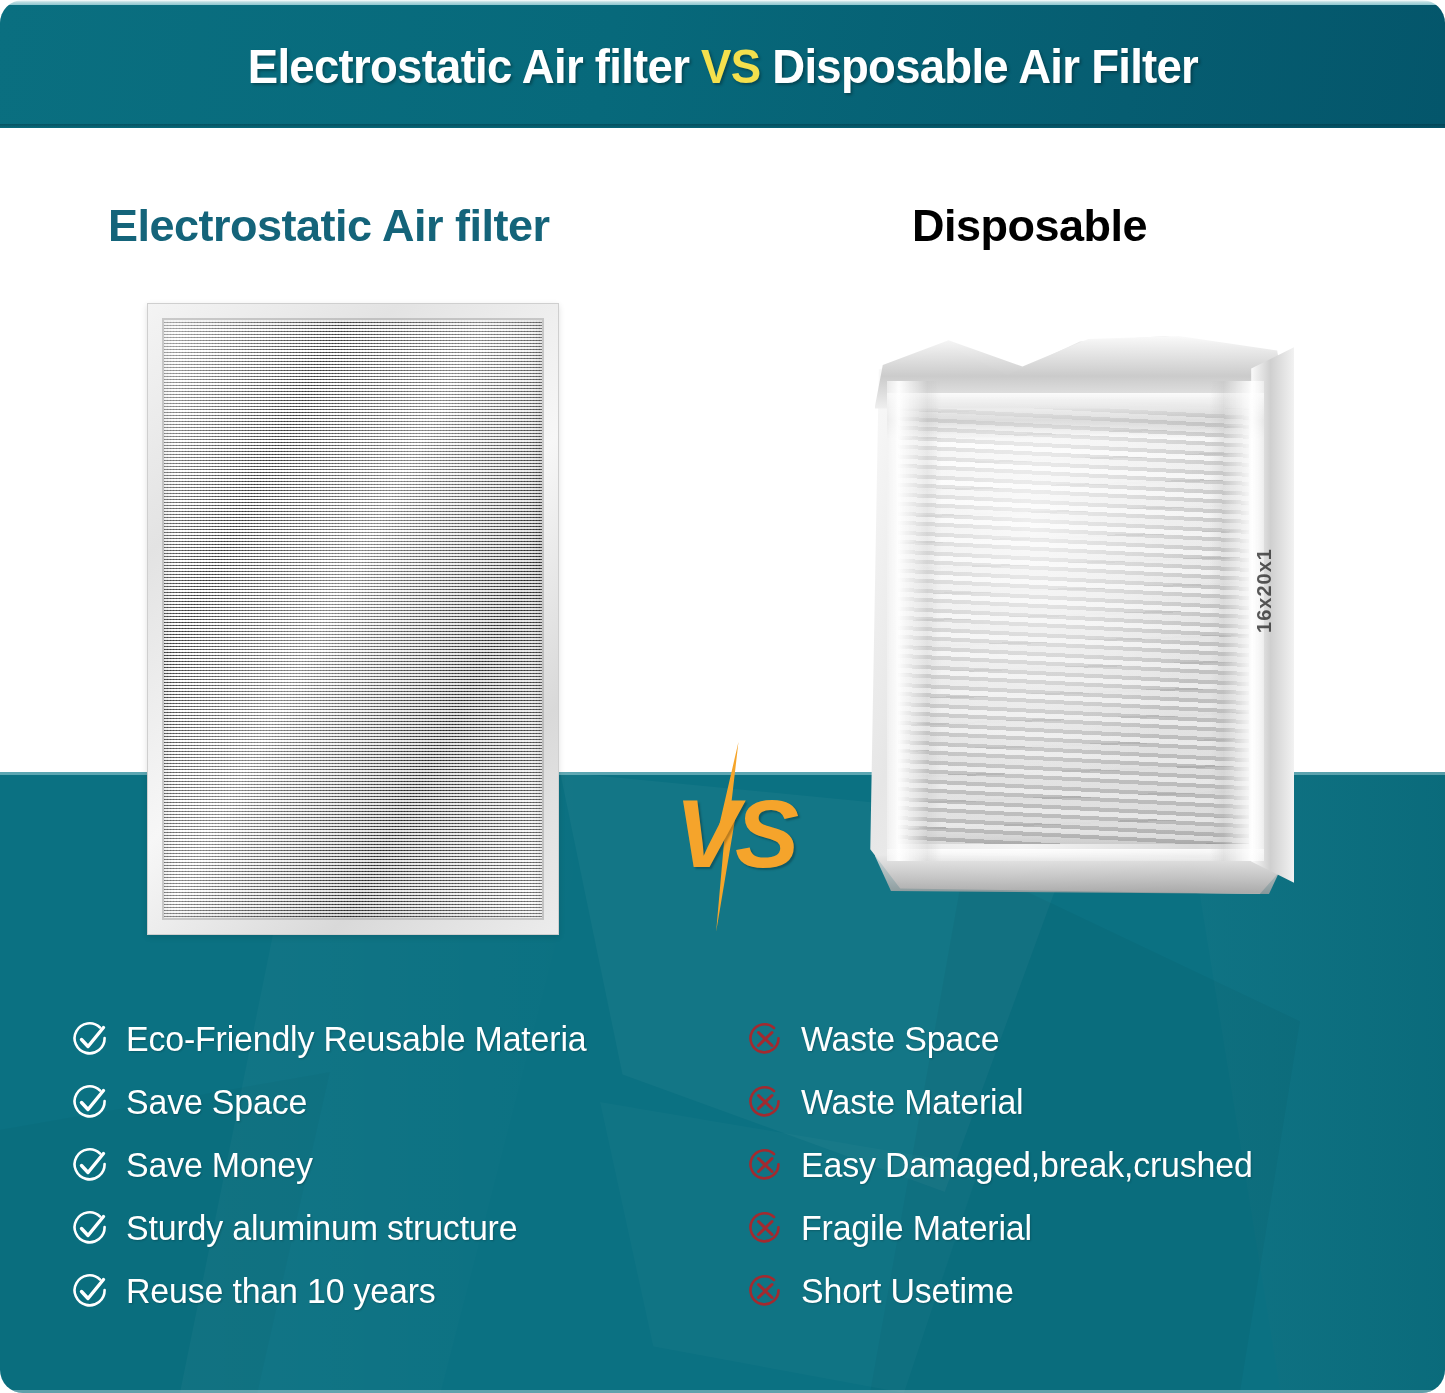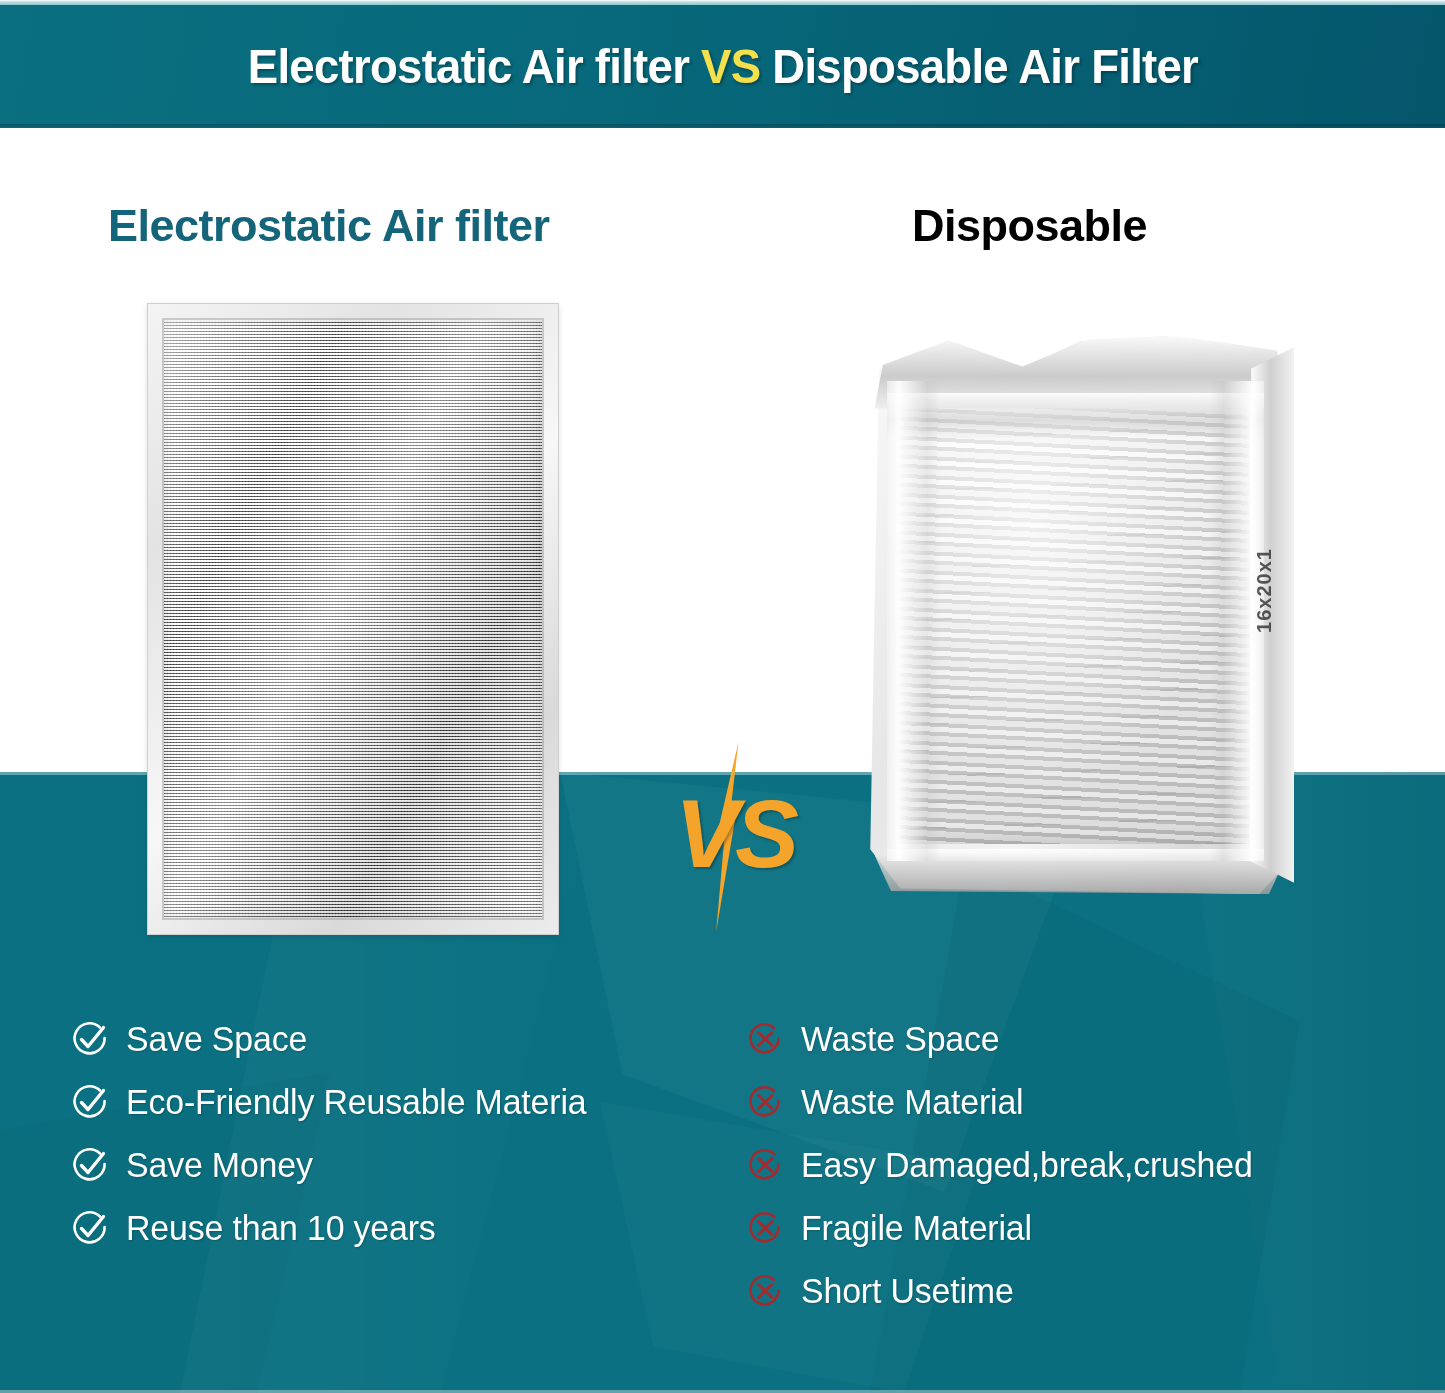--- a/index.html
+++ b/index.html
@@ -11,20 +11,21 @@
     font-family: "Liberation Sans", sans-serif;
     -webkit-font-smoothing: antialiased;
   }
 
   #page {
     position: relative;
     width: 1445px;
     height: 1393px;
     overflow: hidden;
     background: #ffffff;
+    border-radius: 23px;
   }
 
   
   .top-strip {
     position: absolute;
     left: 0; top: 0;
     width: 1445px;
     height: 5px;
     background: linear-gradient(to bottom, #ffffff 0%, #bcdde2 40%, #8fc6cf 100%);
   }
@@ -389,51 +390,60 @@
 
   <div class="list pros">
 
     <div class="list-row">
       <span class="icon-wrap">
         <svg class="icon" width="40" height="40" viewBox="0 0 40 40">
           <path d="M30 8.5 A15 15 0 1 0 34.6 19" fill="none" stroke="#ffffff" stroke-width="2.6" stroke-linecap="round"></path>
           <path d="M11.5 20.5 L18 27.5 L33.5 8.5" fill="none" stroke="#ffffff" stroke-width="3.4" stroke-linecap="round" stroke-linejoin="round"></path>
         </svg>
       </span>
-      <span class="row-label">Save Space</span>
+      <span class="row-label">Eco-Friendly Reusable Materia</span>
     </div>
 
     <div class="list-row">
       <span class="icon-wrap">
         <svg class="icon" width="40" height="40" viewBox="0 0 40 40">
           <path d="M30 8.5 A15 15 0 1 0 34.6 19" fill="none" stroke="#ffffff" stroke-width="2.6" stroke-linecap="round"></path>
           <path d="M11.5 20.5 L18 27.5 L33.5 8.5" fill="none" stroke="#ffffff" stroke-width="3.4" stroke-linecap="round" stroke-linejoin="round"></path>
         </svg>
       </span>
-      <span class="row-label">Eco-Friendly Reusable Materia</span>
+      <span class="row-label">Save Space</span>
     </div>
 
     <div class="list-row">
       <span class="icon-wrap">
         <svg class="icon" width="40" height="40" viewBox="0 0 40 40">
           <path d="M30 8.5 A15 15 0 1 0 34.6 19" fill="none" stroke="#ffffff" stroke-width="2.6" stroke-linecap="round"></path>
           <path d="M11.5 20.5 L18 27.5 L33.5 8.5" fill="none" stroke="#ffffff" stroke-width="3.4" stroke-linecap="round" stroke-linejoin="round"></path>
         </svg>
       </span>
       <span class="row-label">Save Money</span>
     </div>
 
-
     <div class="list-row">
       <span class="icon-wrap">
         <svg class="icon" width="40" height="40" viewBox="0 0 40 40">
           <path d="M30 8.5 A15 15 0 1 0 34.6 19" fill="none" stroke="#ffffff" stroke-width="2.6" stroke-linecap="round"></path>
           <path d="M11.5 20.5 L18 27.5 L33.5 8.5" fill="none" stroke="#ffffff" stroke-width="3.4" stroke-linecap="round" stroke-linejoin="round"></path>
         </svg>
       </span>
+      <span class="row-label">Sturdy aluminum structure</span>
+    </div>
+
+    <div class="list-row">
+      <span class="icon-wrap">
+        <svg class="icon" width="40" height="40" viewBox="0 0 40 40">
+          <path d="M30 8.5 A15 15 0 1 0 34.6 19" fill="none" stroke="#ffffff" stroke-width="2.6" stroke-linecap="round"></path>
+          <path d="M11.5 20.5 L18 27.5 L33.5 8.5" fill="none" stroke="#ffffff" stroke-width="3.4" stroke-linecap="round" stroke-linejoin="round"></path>
+        </svg>
+      </span>
       <span class="row-label">Reuse than 10 years</span>
     </div>
 
   </div>
 
   <div class="list cons">
 
     <div class="list-row">
       <span class="icon-wrap">
         <svg class="icon" width="40" height="40" viewBox="0 0 40 40">

